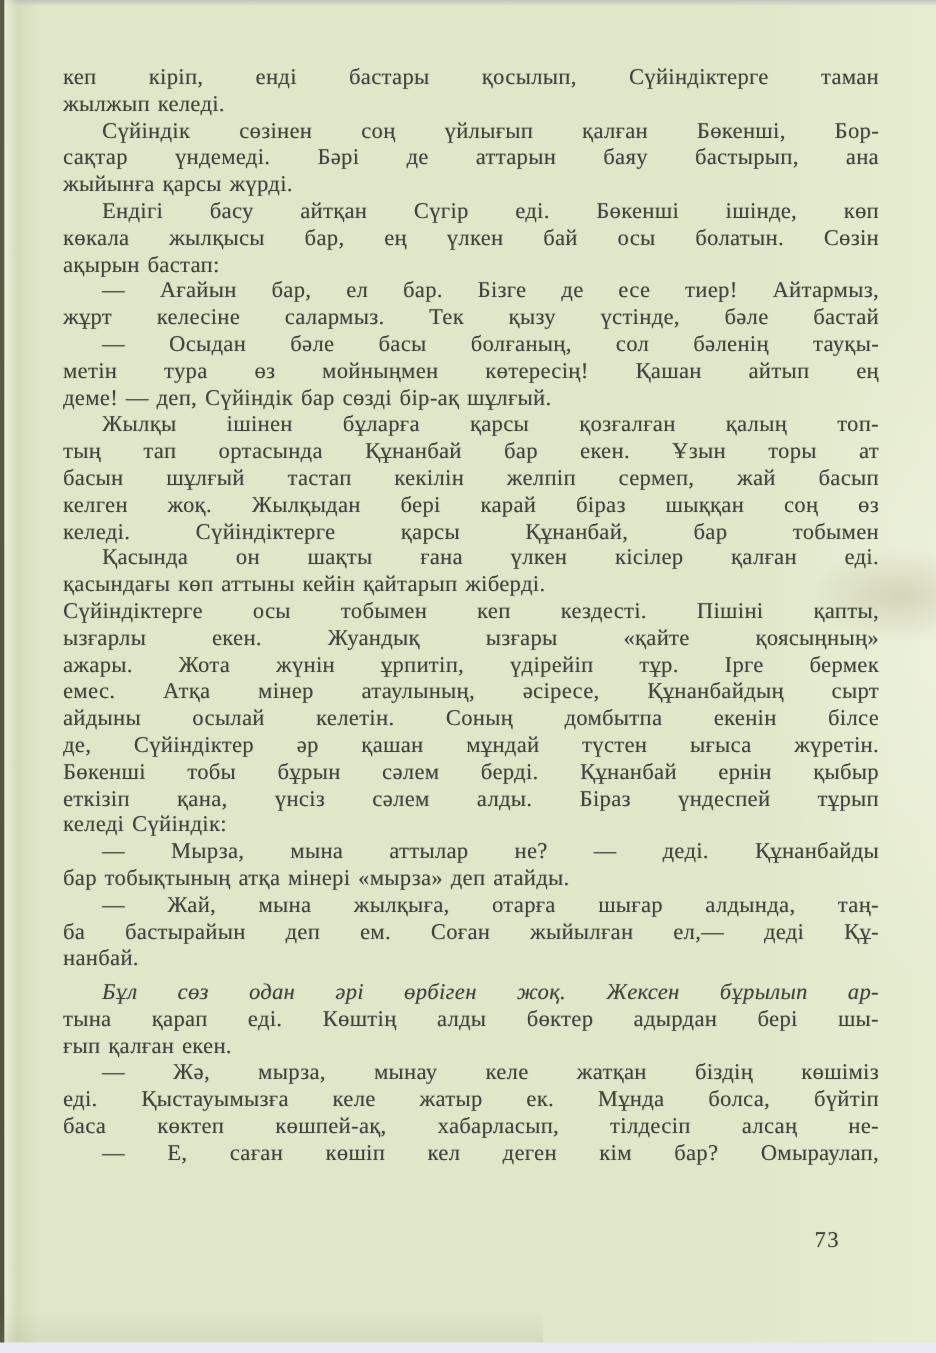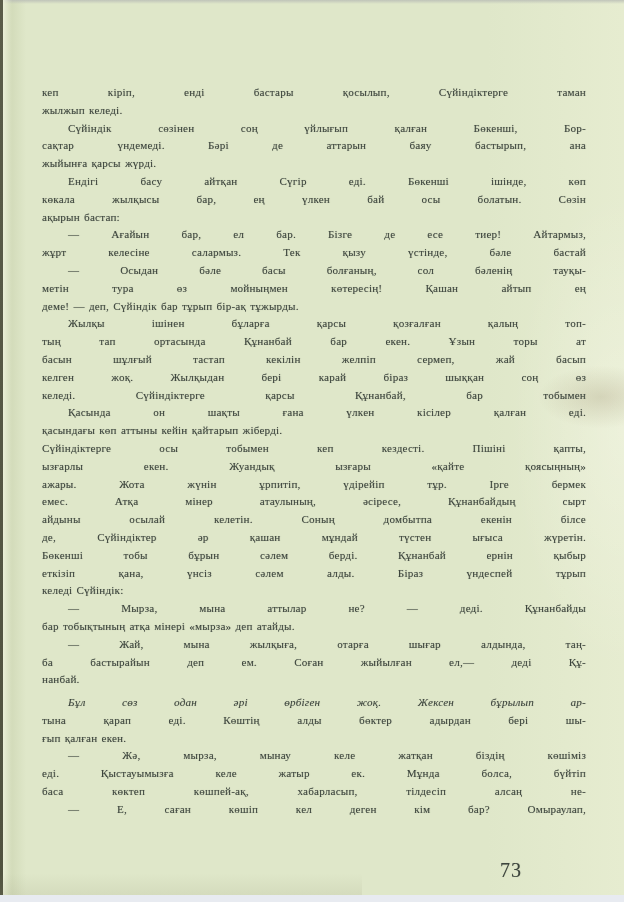--- a/index.html
+++ b/index.html
@@ -57,26 +57,25 @@
     height: 7px;
     background: #e8ebf1;
   }
   
   .page-text {
     position: absolute;
     left: 42px;
     top: 44px;
     width: 544px;
     color: var(--ink, #3d453d);
-    font-size: 11px;
+    font-size: 15px;
     line-height: 17.8px;
     letter-spacing: 0.25px;
     word-spacing: 1.2px;
     text-shadow: 0.3px 0.3px 0.7px rgba(61,69,61,0.38);
-    margin-top: 40px;
   }
   .line {
     min-height: 17.8px;
     white-space: normal;
   }
   .line.fill {
     text-align: justify;
     text-align-last: justify;
   }
   .line.indent {
@@ -84,26 +83,25 @@
   }
   .line.space {
     margin-top: 5px;
     font-style: italic;
   }
   .page-number {
     position: absolute;
     left: 500px;
     top: 819px;
     width: 60px;
-    text-align: left;
+    text-align: right;
     color: var(--ink, #3d453d);
-    font-size: 20px;
+    font-size: 15px;
     letter-spacing: 1px;
     text-shadow: 0.3px 0.3px 0.7px rgba(61,69,61,0.38);
-    margin-top: 40px;
   }
 </style>
 </head>
 <body>
 
 <div class="screen">
   <div class="page"></div>
   <div class="top-shade"></div>
   <div class="left-edge-dark"></div>
   <div class="left-edge-highlight"></div>
@@ -116,21 +114,21 @@
       <div class="line fill indent">Сүйіндік сөзінен соң үйлығып қалған Бөкенші, Бор-</div>
       <div class="line fill">сақтар үндемеді. Бәрі де аттарын баяу бастырып, ана</div>
       <div class="line">жыйынға қарсы жүрді.</div>
       <div class="line fill indent">Ендігі басу айтқан Сүгір еді. Бөкенші ішінде, көп</div>
       <div class="line fill">көкала жылқысы бар, ең үлкен бай осы болатын. Сөзін</div>
       <div class="line">ақырын бастап:</div>
       <div class="line fill indent">— Ағайын бар, ел бар. Бізге де есе тиер! Айтармыз,</div>
       <div class="line fill">жұрт келесіне салармыз. Тек қызу үстінде, бәле бастай</div>
       <div class="line fill indent">— Осыдан бәле басы болғаның, сол бәленің тауқы-</div>
       <div class="line fill">метін тура өз мойныңмен көтересің! Қашан айтып ең</div>
-      <div class="line">деме! — деп, Сүйіндік бар тұрып бір-ақ тұжырды.</div>
+      <div class="line">деме! — деп, Сүйіндік бар сөзді бір-ақ шұлғый.</div>
       <div class="line fill indent">Жылқы ішінен бұларға қарсы қозғалған қалың топ-</div>
       <div class="line fill">тың тап ортасында Құнанбай бар екен. Ұзын торы ат</div>
       <div class="line fill">басын шұлғый тастап кекілін желпіп сермеп, жай басып</div>
       <div class="line fill">келген жоқ. Жылқыдан бері карай біраз шыққан соң өз</div>
       <div class="line fill">келеді. Сүйіндіктерге қарсы Құнанбай, бар тобымен</div>
       <div class="line fill indent">Қасында он шақты ғана үлкен кісілер қалған еді.</div>
       <div class="line">қасындағы көп аттыны кейін қайтарып жіберді.</div>
       <div class="line fill">Сүйіндіктерге осы тобымен кеп кездесті. Пішіні қапты,</div>
       <div class="line fill">ызғарлы екен. Жуандық ызғары «қайте қоясыңның»</div>
       <div class="line fill">ажары. Жота жүнін ұрпитіп, үдірейіп тұр. Ірге бермек</div>

